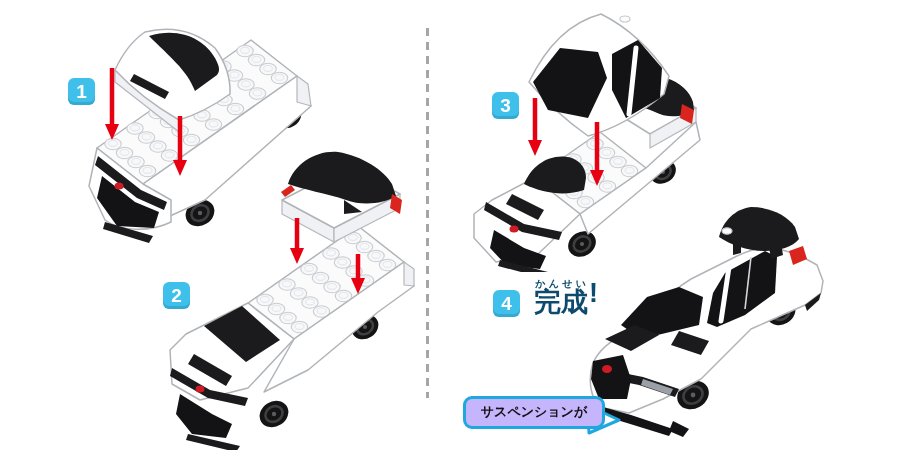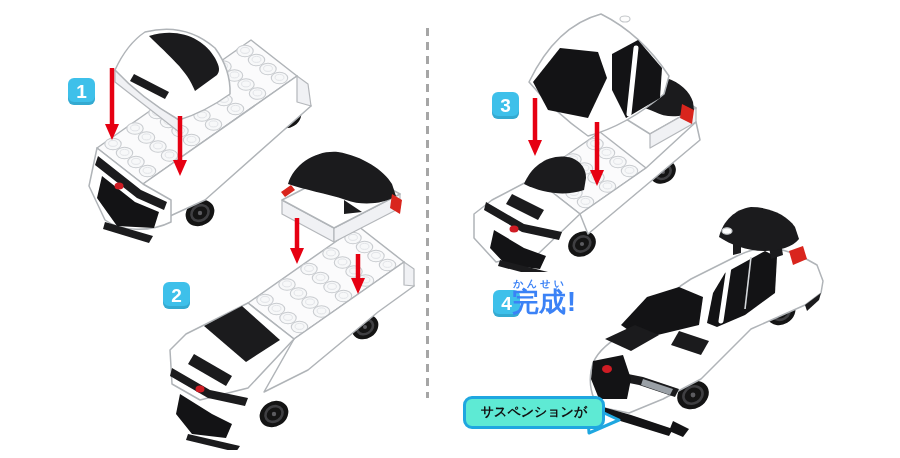--- a/index.html
+++ b/index.html
@@ -9,27 +9,27 @@
   svg{display:block;}
   
   .badge{position:absolute;width:27px;height:27px;background:#3ec0ea;border-radius:6px;
          color:#fff;font-size:19px;font-weight:800;display:flex;align-items:center;
          justify-content:center;z-index:5;
          box-shadow:inset 0 -3px 0 rgba(20,90,125,.22), 0 0 0 1px rgba(255,255,255,.6);}
   
   .divider{position:absolute;left:426px;top:28px;width:3px;height:370px;z-index:1;
            background:repeating-linear-gradient(180deg,#a6a6a6 0 8px,transparent 8px 14px);}
   
-  .kansei{position:absolute;left:512px;top:279px;z-index:5;color:#3b82f6;display:flex;
-          align-items:flex-end;font-weight:800;}
+  .kansei{position:absolute;left:534px;top:279px;z-index:5;color:#0c4a6e;display:flex;
+          font-weight:800;}
   .kansei ruby{font-size:27px;line-height:1.05;ruby-position:over;}
   .kansei rt{font-size:10px;font-weight:700;letter-spacing:1px;}
   .kansei .excl{font-size:27px;line-height:1.05;margin-left:1px;}
   
-  .bubble{position:absolute;left:463px;top:396px;width:128px;z-index:6;background:#5eead4;
+  .bubble{position:absolute;left:463px;top:396px;width:128px;z-index:6;background:#c4b5fd;
           border:3px solid #1fa7e0;border-radius:9px;padding:4px 4px;text-align:center;
           font-size:13px;line-height:1.45;font-weight:800;color:#111;}
   .bubble-tail{position:absolute;left:586px;top:402px;z-index:5;}
   
   .plate{fill:#fbfbfc;stroke:#b0b4b8;stroke-width:1.5;stroke-linejoin:round;}
   .bodyw{fill:#ffffff;stroke:#b0b4b8;stroke-width:1.5;stroke-linejoin:round;}
   .bodys{fill:#f0f1f4;stroke:#b4b7bb;stroke-width:1.2;stroke-linejoin:round;}
   .blk{fill:#1b1b1d;stroke:none;}
   .blk2{fill:#131315;stroke:none;}
   .red{fill:#d9251d;stroke:none;}

